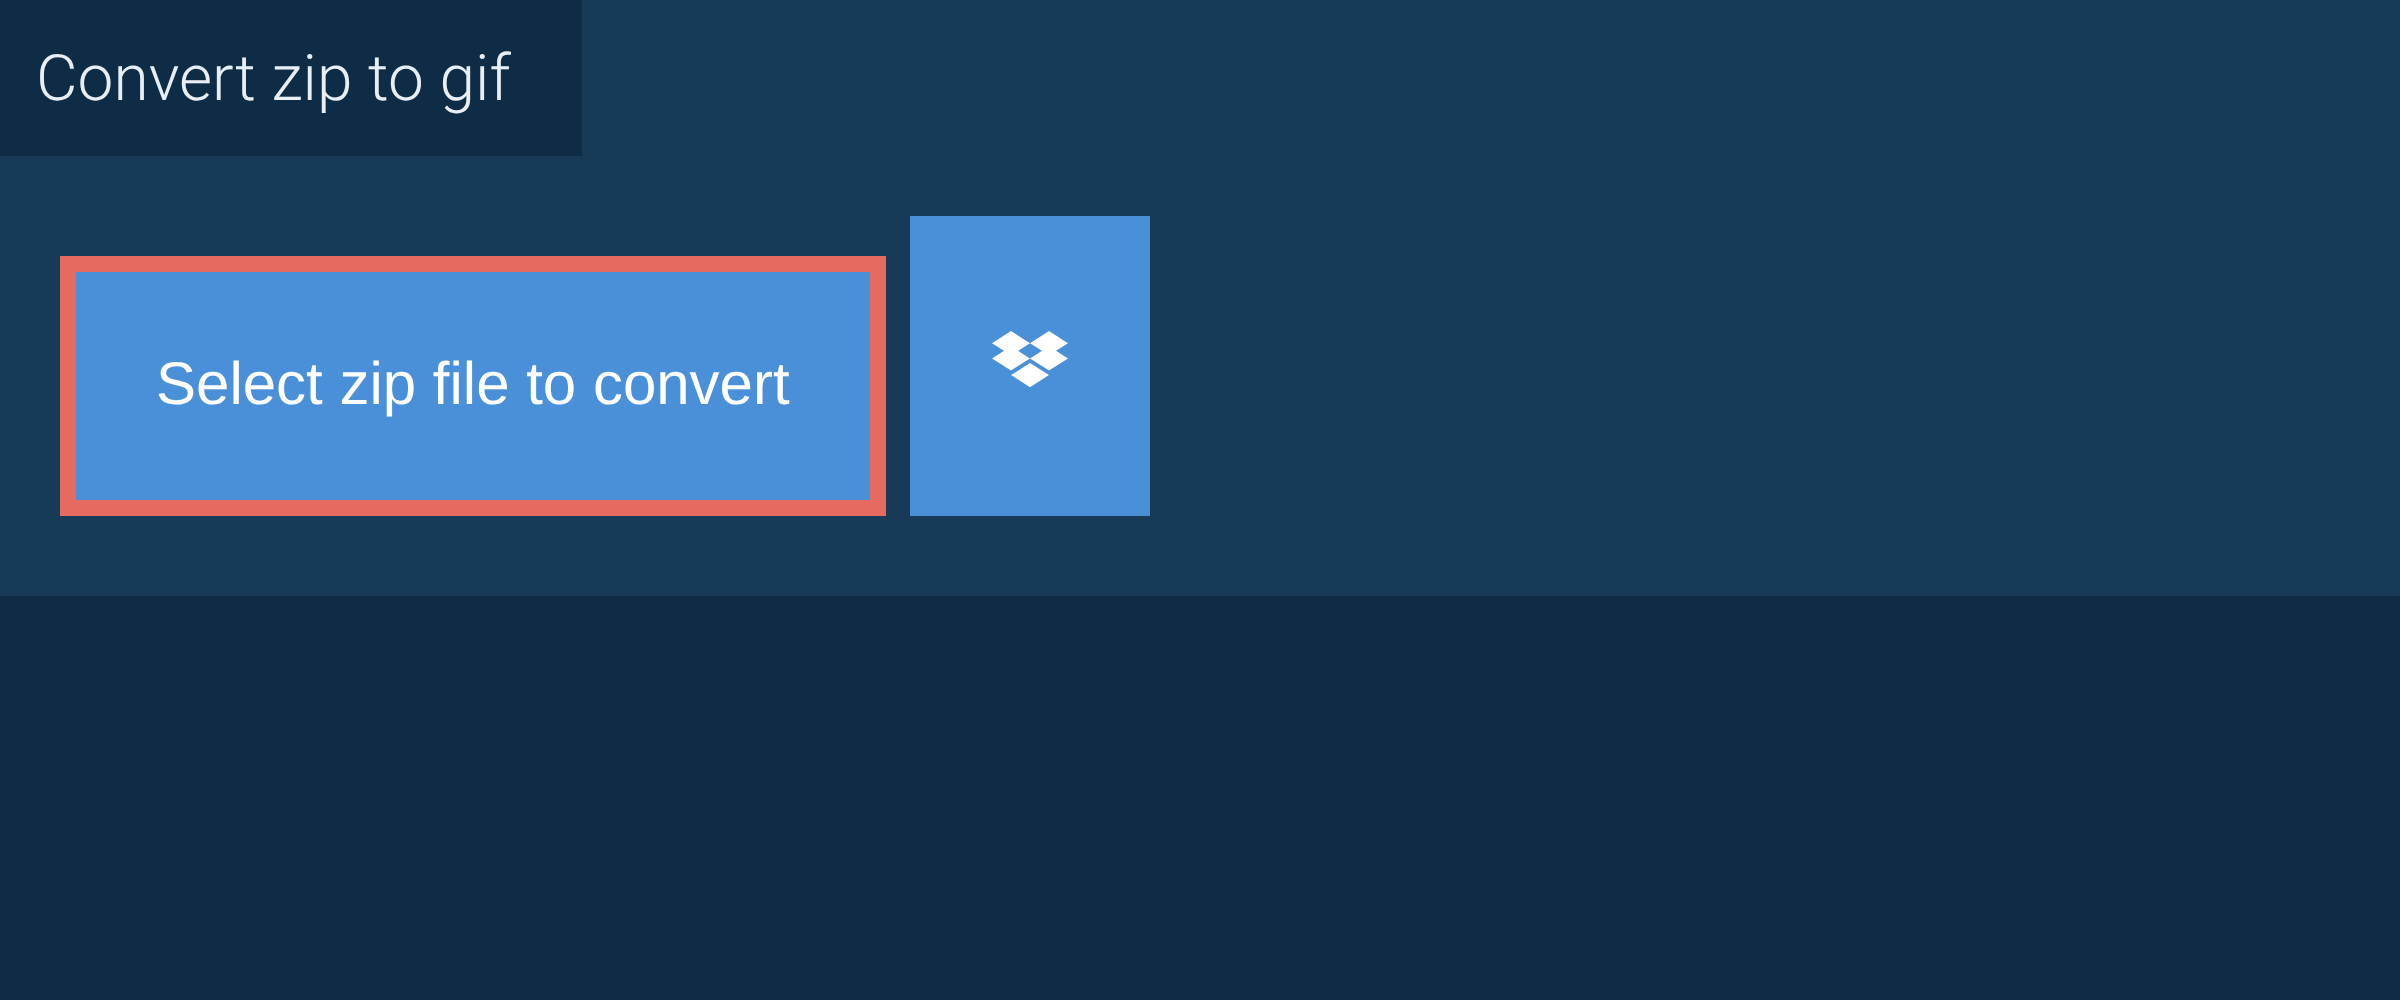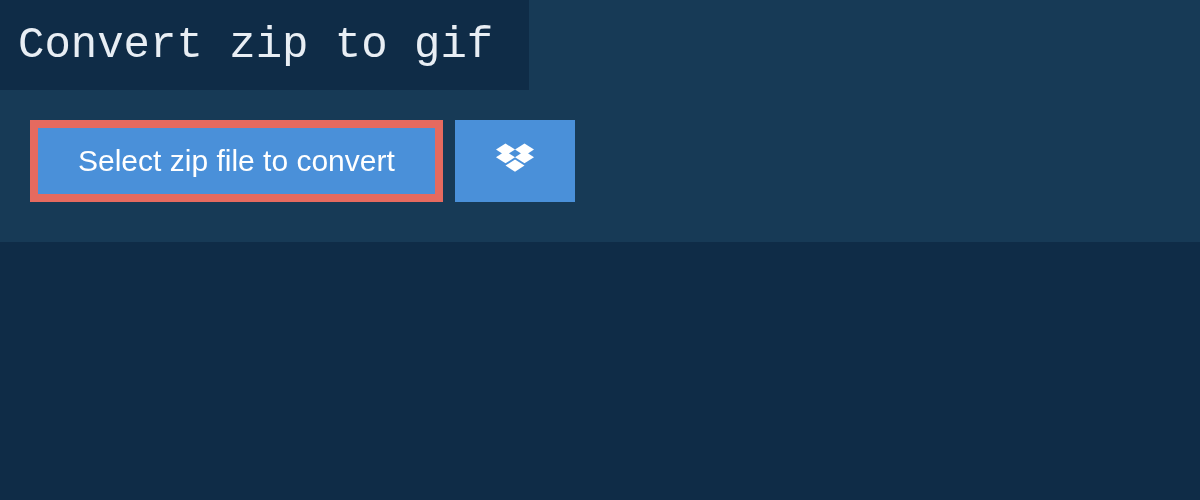--- a/index.html
+++ b/index.html
@@ -16,42 +16,42 @@
     }
     .panel {
       background: #173a56;
       width: 100%;
       padding-bottom: 40px;
     }
     .tab-header {
       display: inline-block;
       background: #0f2c47;
       color: #e8eef4;
-      font-size: 44px;
+      font-size: 32px;
       font-weight: 300;
       padding: 20px 36px 20px 18px;
-      font-family: Liberation Mono, monospace;
     }
     .button-row {
       display: flex;
       gap: 12px;
       padding: 30px 0 0 30px;
     }
     .select-file-button {
       background: #4a90d9;
       border: 8px solid #e56a5f;
       color: #ffffff;
       font-size: 30px;
       font-weight: 300;
-      padding: 16px 40px;
+      padding: 40px 40px;
       cursor: pointer;
       outline: none;
       display: inline-flex;
       align-items: center;
       justify-content: center;
+      margin-top: 20px;
     }
     .dropbox-button {
       background: #4a90d9;
       border: none;
       width: 120px;
       cursor: pointer;
       display: inline-flex;
       align-items: center;
       justify-content: center;
     }

